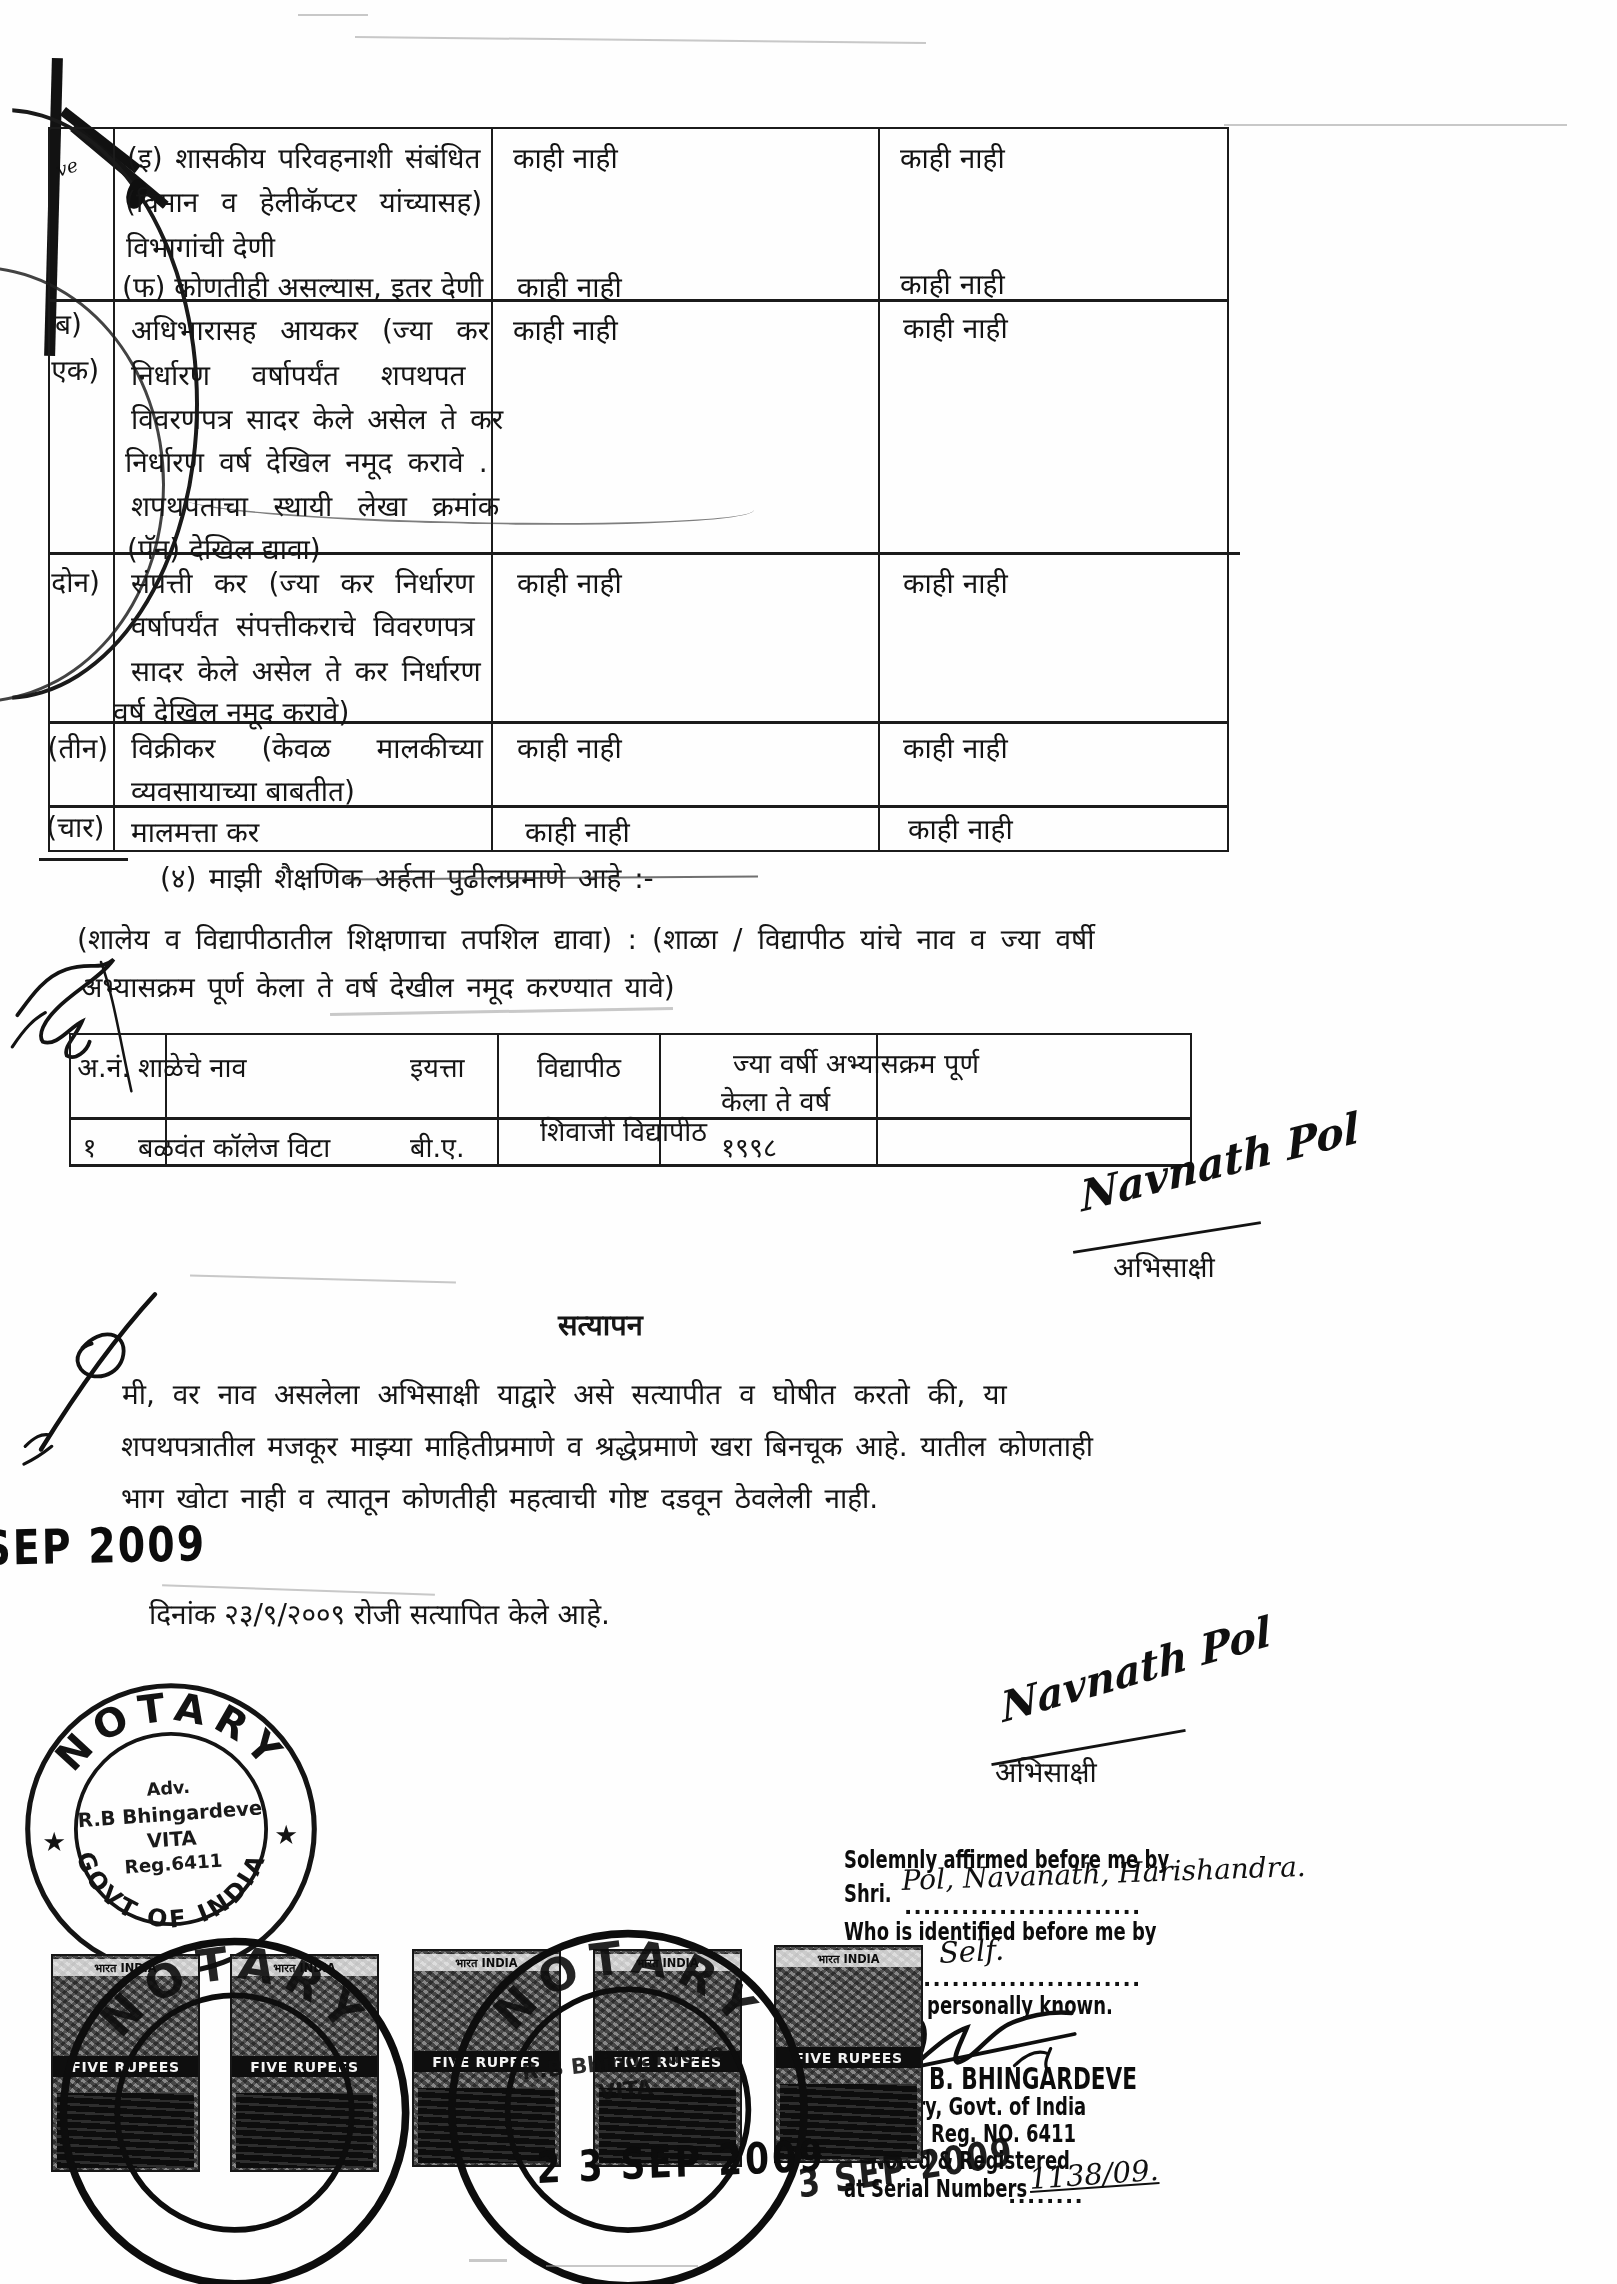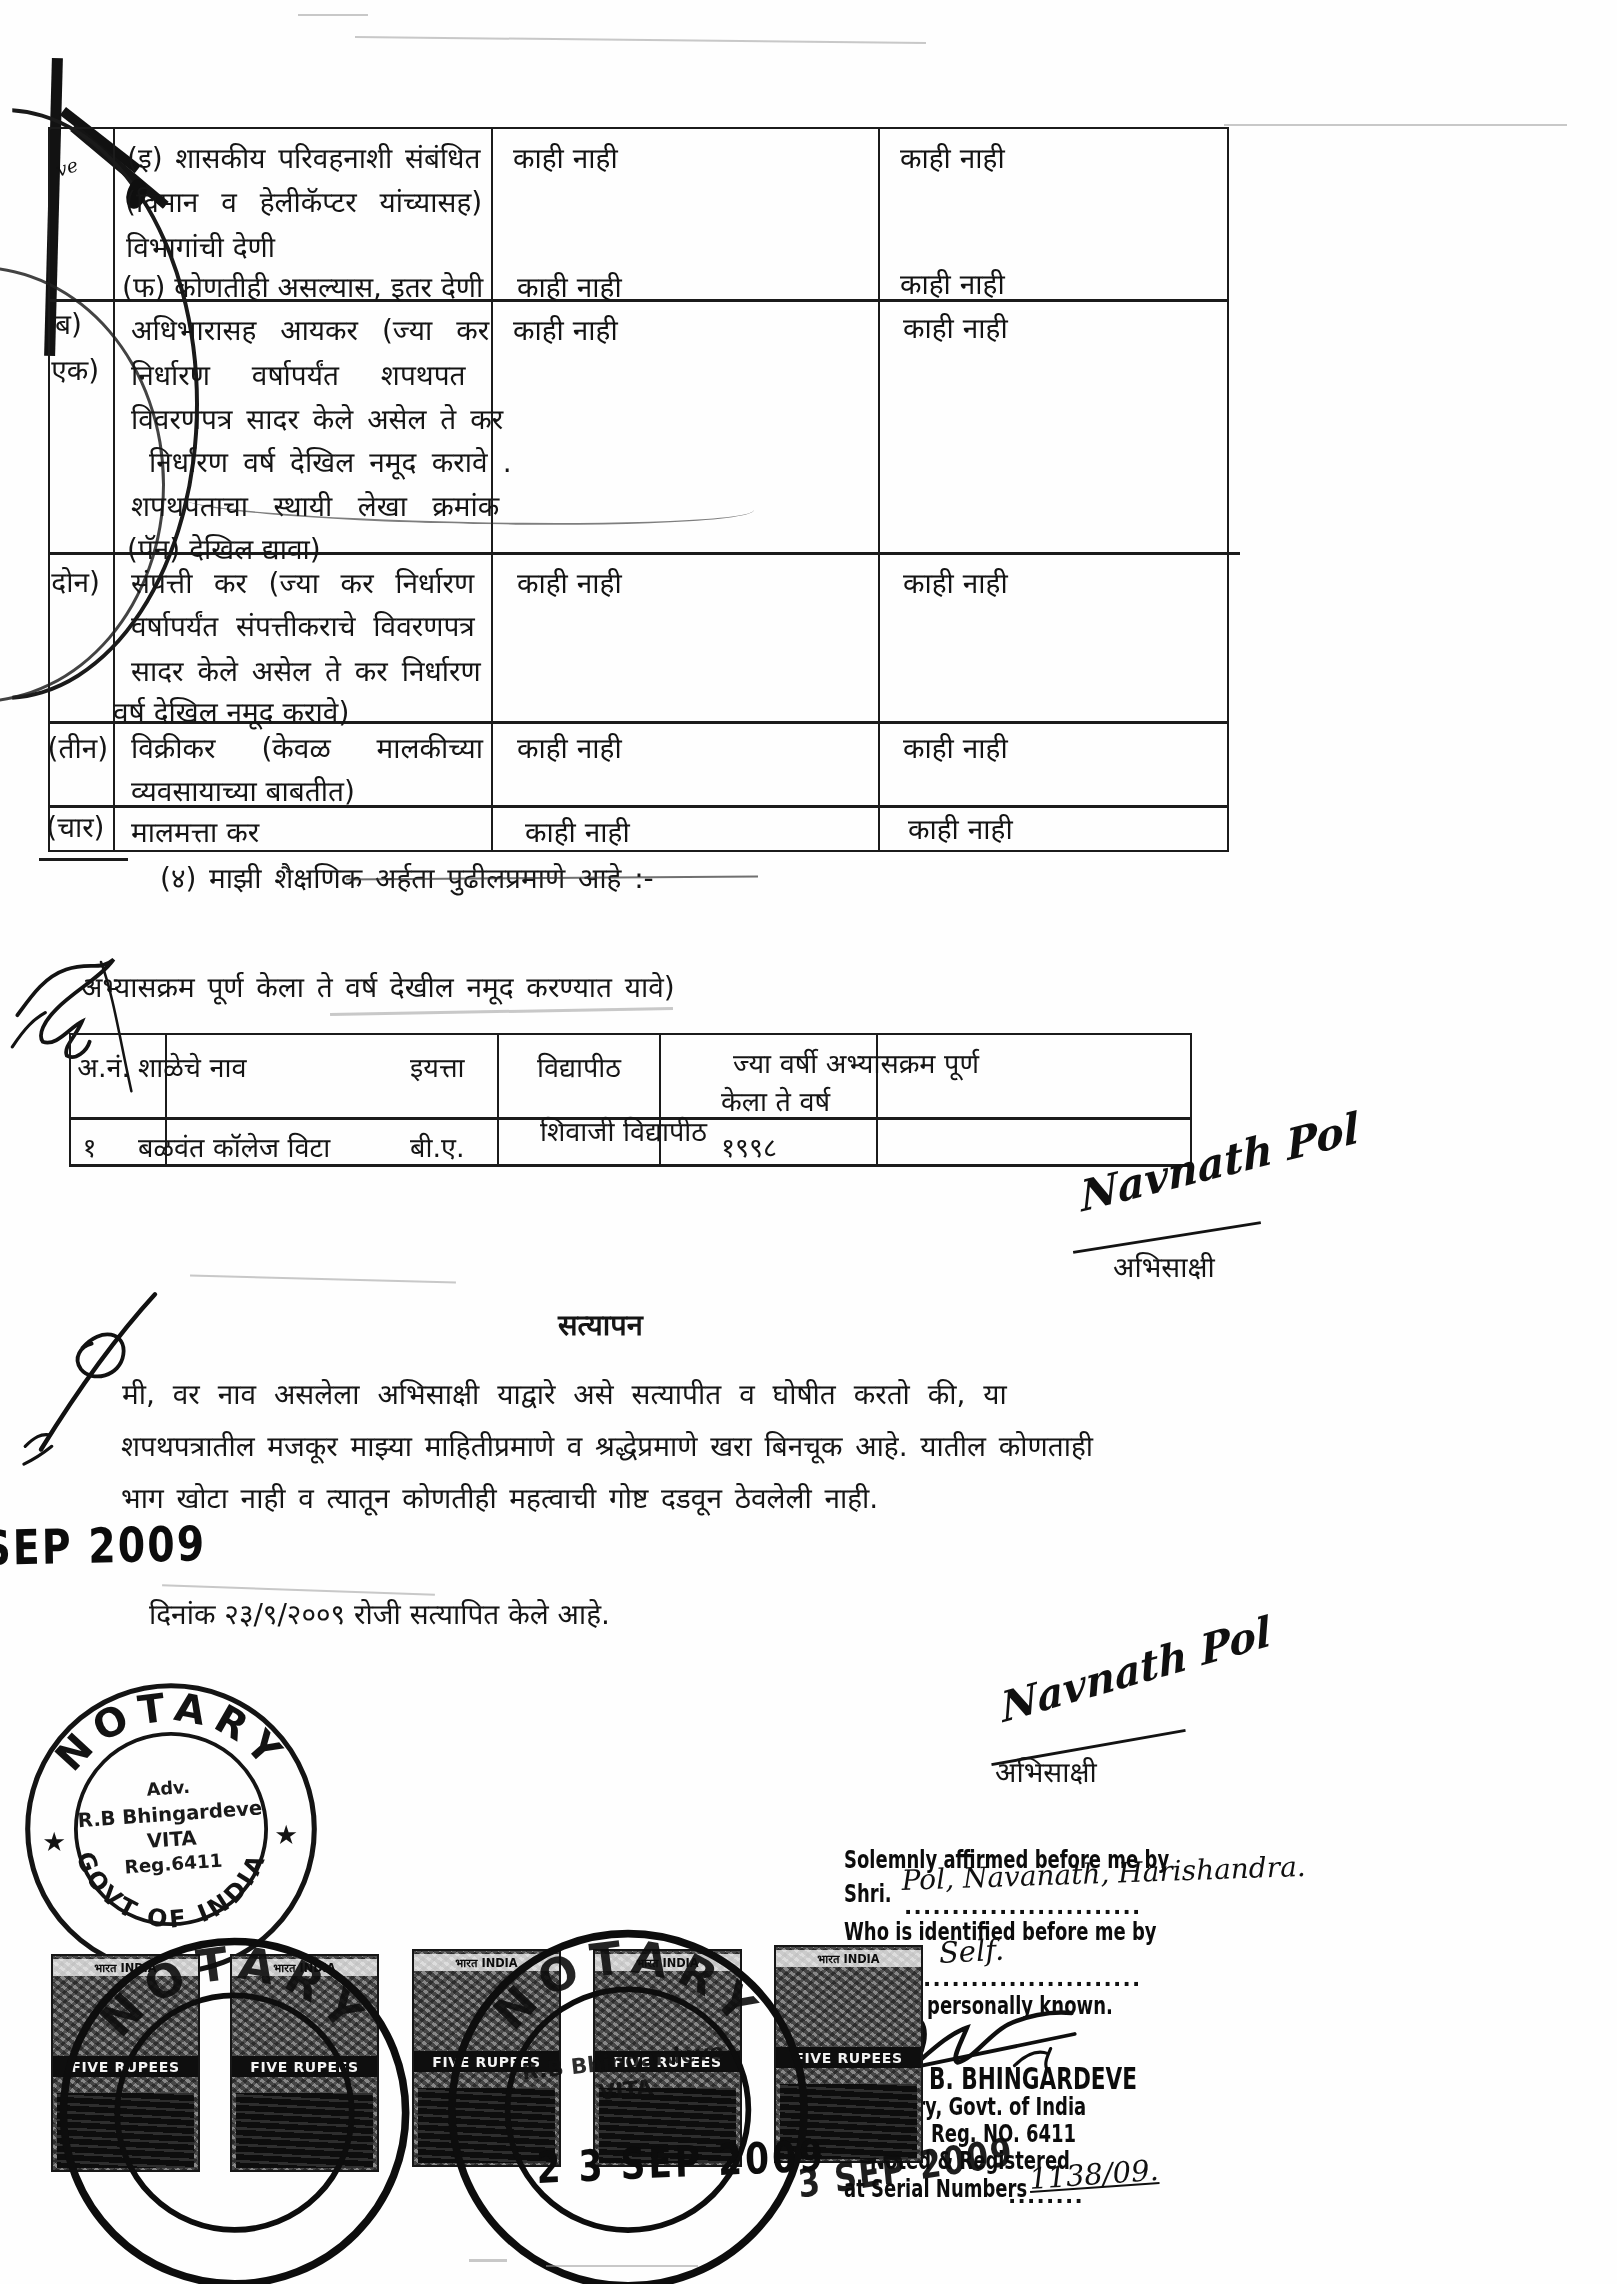--- a/index.html
+++ b/index.html
@@ -62,21 +62,21 @@
     <div class="abs dv" style="left:-3.8px;top:678px;">(चार)</div>
 
     <div class="abs dv" style="left:77px;top:9px;word-spacing:3.8px;">(इ) शासकीय परिवहनाशी संबंधित</div>
     <div class="abs dv" style="left:75px;top:53px;word-spacing:14px;">(विमान व हेलीकॅप्टर यांच्यासह)</div>
     <div class="abs dv" style="left:76px;top:98px;">विभागांची देणी</div>
     <div class="abs dv" style="left:72px;top:138px;">(फ) कोणतीही असल्यास, इतर देणी</div>
 
     <div class="abs dv" style="left:81px;top:181px;word-spacing:15px;">अधिभारासह आयकर (ज्या कर</div>
     <div class="abs dv" style="left:81px;top:226px;word-spacing:33px;">निर्धारण वर्षापर्यंत शपथपत</div>
     <div class="abs dv" style="left:81px;top:270px;word-spacing:5px;">विवरणपत्र सादर केले असेल ते कर</div>
-    <div class="abs dv" style="left:99px;top:313px;word-spacing:6.3px;">निर्धारण वर्ष देखिल नमूद करावे .</div>
+    <div class="abs dv" style="left:75px;top:313px;word-spacing:6.3px;">निर्धारण वर्ष देखिल नमूद करावे .</div>
     <div class="abs dv" style="left:81px;top:357px;word-spacing:16.5px;">शपथपताचा स्थायी लेखा क्रमांक</div>
     <div class="abs dv" style="left:77px;top:400px;">(पॅन) देखिल द्यावा)</div>
 
     <div class="abs dv" style="left:81px;top:434px;word-spacing:12.7px;">संपत्ती कर (ज्या कर निर्धारण</div>
     <div class="abs dv" style="left:81px;top:477px;word-spacing:9px;">वर्षापर्यंत संपत्तीकराचे विवरणपत्र</div>
     <div class="abs dv" style="left:81px;top:522px;word-spacing:5px;">सादर केले असेल ते कर निर्धारण</div>
     <div class="abs dv" style="left:63px;top:563px;">वर्ष देखिल नमूद करावे)</div>
 
     <div class="abs dv" style="left:81px;top:599px;word-spacing:37px;">विक्रीकर (केवळ मालकीच्या</div>
     <div class="abs dv" style="left:81px;top:642px;">व्यवसायाच्या बाबतीत)</div>
@@ -98,20 +98,21 @@
     <div class="abs cell-none" style="left:858px;top:680px;">काही नाही</div>
 
     <div class="abs" style="left:133px;top:355px;width:571px;height:38px;border-bottom:2.5px solid #2a2a2a;border-radius:50%;opacity:.6;transform:rotate(1.2deg);"></div>
   </div>
 
   <div class="abs tline" style="left:39px;top:858px;width:89px;height:2.5px;"></div>
 
   <div class="abs dv" style="left:160px;top:858px;word-spacing:3.8px;">(४) माझी शैक्षणिक अर्हता पुढीलप्रमाणे आहे :-</div>
   <div class="abs" style="left:346px;top:877px;width:412px;height:1.9px;background:#333;opacity:.7;transform:rotate(-.4deg);"></div>
 
+  <div class="abs dv" style="left:77px;top:919px;word-spacing:6.3px;">(शालेय व विद्यापीठातील शिक्षणाचा तपशिल द्यावा) : (शाळा / विद्यापीठ यांचे नाव व ज्या वर्षी</div>
   <div class="abs dv" style="left:81px;top:967px;word-spacing:3.8px;">अभ्यासक्रम पूर्ण केला ते वर्ष देखील नमूद करण्यात यावे)</div>
   <div class="abs faint" style="left:330px;top:1010px;width:343px;height:2.5px;transform:rotate(-1deg);"></div>
 
   <svg class="abs" style="left:6.3px;top:901px;" width="152" height="203" viewBox="0 0 240 320">
     <path d="M18 180 C 40 150, 60 120, 95 108 C 130 96, 150 110, 170 92 C 150 120, 110 140, 80 170 C 60 190, 50 210, 58 222 C 80 230, 100 200, 120 190 C 110 214, 90 230, 96 244 C 110 252, 128 236, 132 222" stroke="#131313" stroke-width="6" fill="none" stroke-linecap="round"></path>
     <path d="M10 230 C 30 200, 44 186, 62 176" stroke="#131313" stroke-width="5" fill="none" stroke-linecap="round"></path>
     <path d="M150 96 C 170 150, 180 220, 198 300" stroke="#131313" stroke-width="4" fill="none" stroke-linecap="round"></path>
   </svg>
 
   <div class="abs" style="left:69px;top:1033px;width:1119px;height:129px;border:2.5px solid #1b1b1b;border-bottom-width:3.8px;">

